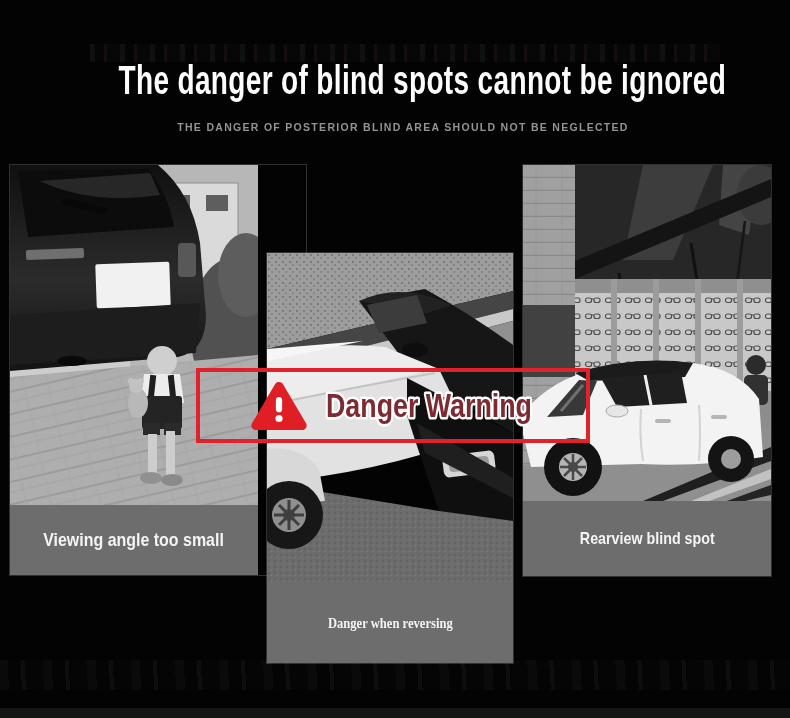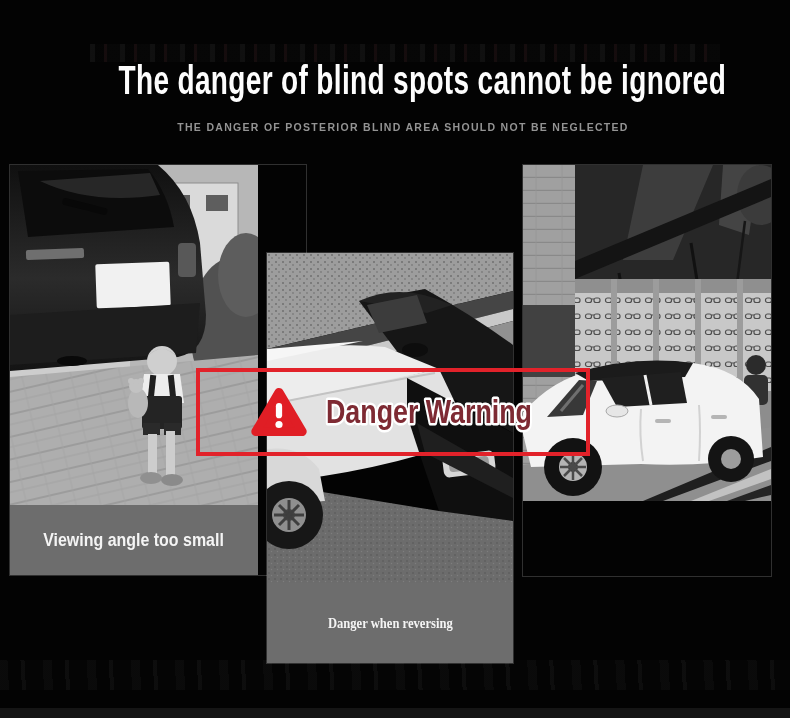--- a/index.html
+++ b/index.html
@@ -32,21 +32,21 @@
   .panel-mid{left:267px;top:253px;width:246px;height:410px;font-family:Liberation Serif, serif;}
   .panel-mid .photo{width:246px;height:330px;}
   .panel-mid .caption{width:246px;height:80px;}
   .panel-mid .caption span{font-size:15px;}
 
   .panel-right{left:523px;top:165px;width:248px;height:411px;}
   .panel-right .photo{width:248px;height:336px;}
   .panel-right .caption{width:248px;height:75px;}
   .panel-right .caption span{font-size:17px;}
 
-  .warning-banner{position:absolute;left:196px;top:368px;width:394px;height:88px;
+  .warning-banner{position:absolute;left:196px;top:368px;width:394px;height:75px;
     border:4px solid #e2222a;box-sizing:border-box;z-index:20;
     display:flex;align-items:center;justify-content:center;gap:14px;}
   .warning-banner .tri{width:58px;height:50px;flex:0 0 auto;}
   .warning-banner .wtext{flex:0 0 auto;}
 </style>
 </head>
 <body>
 
 <div class="stage">
   <div class="top-streaks"></div>
@@ -225,20 +225,23 @@
       <circle cx="50" cy="302" r="5" fill="#3d3d3d"></circle>
       <g stroke="#4a4a4a" stroke-width="2.5">
         <line x1="50" y1="289" x2="50" y2="315"></line>
           <line x1="37" y1="302" x2="63" y2="302"></line>
         <line x1="41" y1="293" x2="59" y2="311"></line>
           <line x1="59" y1="293" x2="41" y2="311"></line>
       </g>
       <circle cx="208" cy="294" r="23" fill="#141414"></circle>
       <circle cx="208" cy="294" r="10" fill="#9d9d9d"></circle>
     </svg>
+    <div class="caption">
+      <span>Rearview blind spot</span>
+    </div>
   </div>
 
   <div class="warning-banner">
     <svg class="tri" viewBox="0 0 64 56">
       <path d="M32,6 L58,50 L6,50 Z" fill="#e01e25" stroke="#e01e25" stroke-width="10" stroke-linejoin="round"></path>
       <rect x="28.5" y="18" width="7" height="17" rx="3.5" fill="#ffffff"></rect>
       <circle cx="32" cy="42" r="4" fill="#ffffff"></circle>
     </svg>
     <svg class="wtext" width="215" height="48" viewBox="0 0 215 48">
       <text x="4" y="35" font-family="Liberation Sans, sans-serif" font-size="34" font-weight="bold" textLength="206" lengthAdjust="spacingAndGlyphs" paint-order="stroke" stroke="#ffffff" stroke-width="5" stroke-linejoin="round" fill="#7e2a33">Danger Warning</text>

